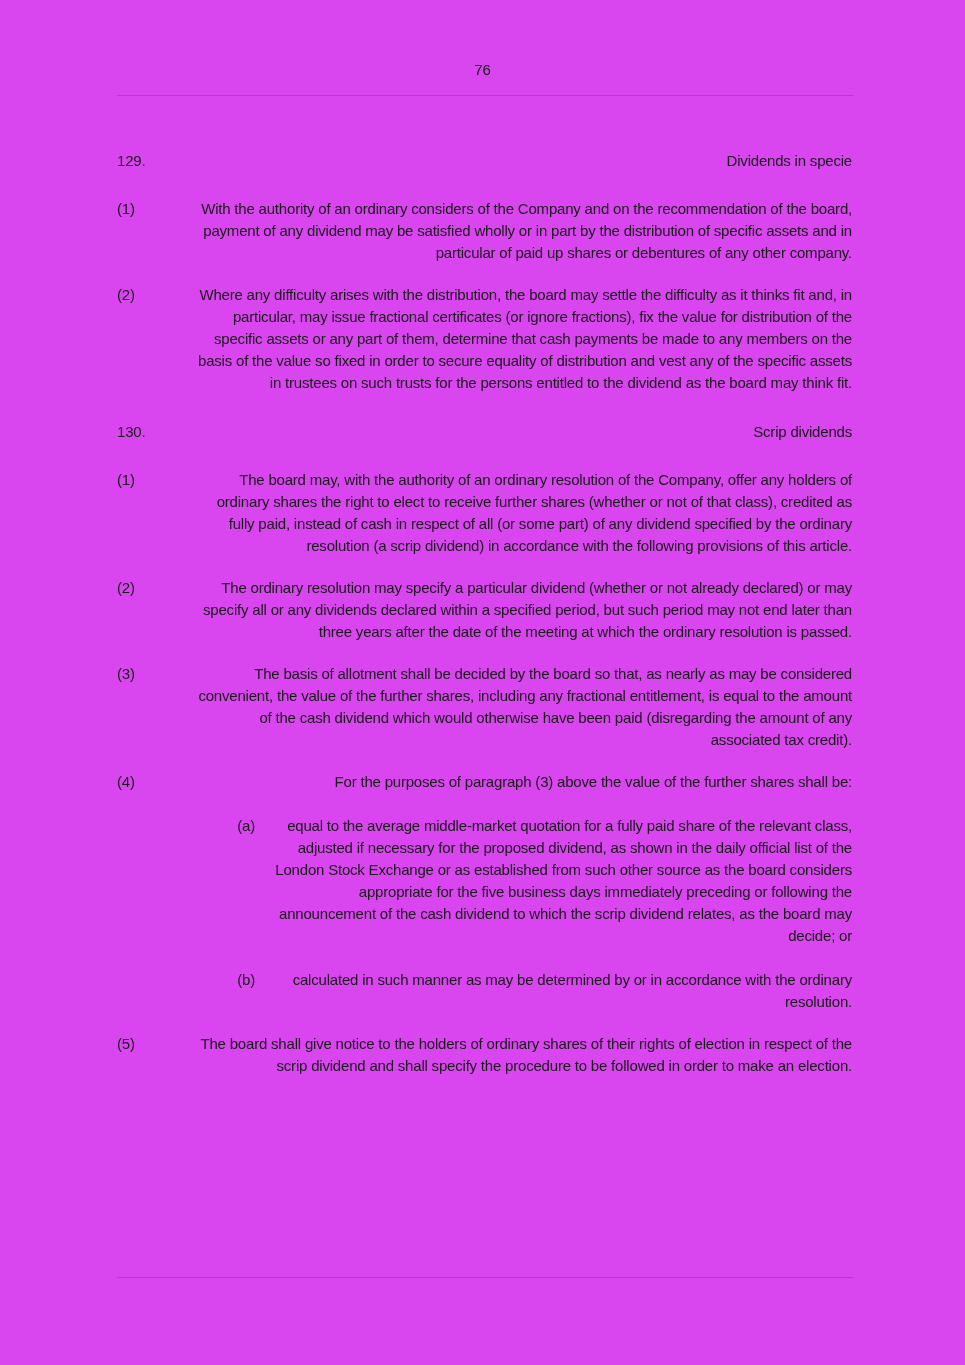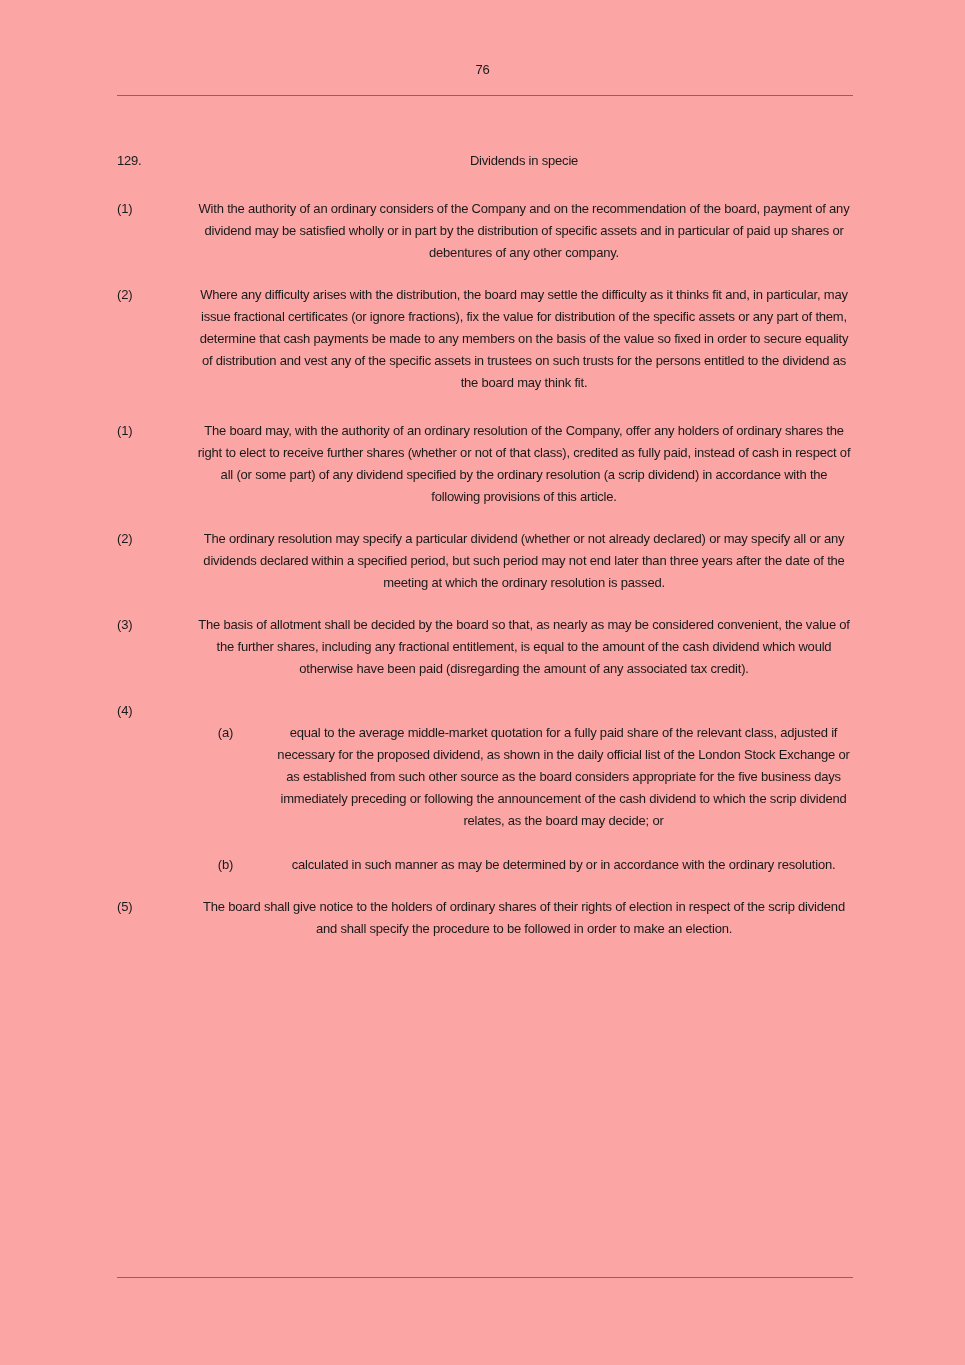--- a/index.html
+++ b/index.html
@@ -4,23 +4,23 @@
 <style>
   html, body {
     margin: 0;
     padding: 0;
     background: #ffffff;
   }
   .page {
     position: relative;
     width: 965px;
     height: 1365px;
-    background: #fca5a5;
+    background: #d946ef;
     font-family: "Liberation Sans", sans-serif;
-    font-size: 13px;
+    font-size: 15px;
     line-height: 22px;
     letter-spacing: -0.2px;
     color: #1a1a1a;
     overflow: hidden;
   }
   .page-number {
     position: absolute;
     top: 59px;
     left: 0;
     width: 965px;
@@ -45,21 +45,21 @@
     display: flex;
     align-items: flex-start;
     gap: 20px;
   }
   .marker {
     flex: 0 0 59px;
   }
   .ptext {
     flex: 1 1 auto;
     min-width: 0;
-    text-align: center;
+    text-align: right;
   }
   .heading { margin-top: 27px; }
   .heading-first { margin-top: 54px; }
   .para { margin-top: 20px; }
   .para-after-heading { margin-top: 26px; }
   .subpara { margin-top: 22px; }
 </style>
 </head>
 <body>
 
@@ -79,39 +79,44 @@
     <div class="row para para-after-heading">
       <span class="marker">(1)</span>
       <div class="ptext">With the authority of an ordinary considers of the Company and on the recommendation of the board, payment of any dividend may be satisfied wholly or in part by the distribution of specific assets and in particular of paid up shares or debentures of any other company.</div>
     </div>
 
     <div class="row para">
       <span class="marker">(2)</span>
       <div class="ptext">Where any difficulty arises with the distribution, the board may settle the difficulty as it thinks fit and, in particular, may issue fractional certificates (or ignore fractions), fix the value for distribution of the specific assets or any part of them, determine that cash payments be made to any members on the basis of the value so fixed in order to secure equality of distribution and vest any of the specific assets in trustees on such trusts for the persons entitled to the dividend as the board may think fit.</div>
     </div>
 
+    <div class="row heading">
+      <span class="marker">130.</span>
+      <div class="ptext">Scrip dividends</div>
+    </div>
 
     <div class="row para para-after-heading">
       <span class="marker">(1)</span>
       <div class="ptext">The board may, with the authority of an ordinary resolution of the Company, offer any holders of ordinary shares the right to elect to receive further shares (whether or not of that class), credited as fully paid, instead of cash in respect of all (or some part) of any dividend specified by the ordinary resolution (a scrip dividend) in accordance with the following provisions of this article.</div>
     </div>
 
     <div class="row para">
       <span class="marker">(2)</span>
       <div class="ptext">The ordinary resolution may specify a particular dividend (whether or not already declared) or may specify all or any dividends declared within a specified period, but such period may not end later than three years after the date of the meeting at which the ordinary resolution is passed.</div>
     </div>
 
     <div class="row para">
       <span class="marker">(3)</span>
       <div class="ptext">The basis of allotment shall be decided by the board so that, as nearly as may be considered convenient, the value of the further shares, including any fractional entitlement, is equal to the amount of the cash dividend which would otherwise have been paid (disregarding the amount of any associated tax credit).</div>
     </div>
 
     <div class="row para">
       <span class="marker">(4)</span>
       <div class="ptext">
+        <div>For the purposes of paragraph (3) above the value of the further shares shall be:</div>
         <div class="row subpara">
           <span class="marker">(a)</span>
           <div class="ptext">equal to the average middle-market quotation for a fully paid share of the relevant class, adjusted if necessary for the proposed dividend, as shown in the daily official list of the London Stock Exchange or as established from such other source as the board considers appropriate for the five business days immediately preceding or following the announcement of the cash dividend to which the scrip dividend relates, as the board may decide; or</div>
         </div>
         <div class="row subpara">
           <span class="marker">(b)</span>
           <div class="ptext">calculated in such manner as may be determined by or in accordance with the ordinary resolution.</div>
         </div>
       </div>
     </div>

